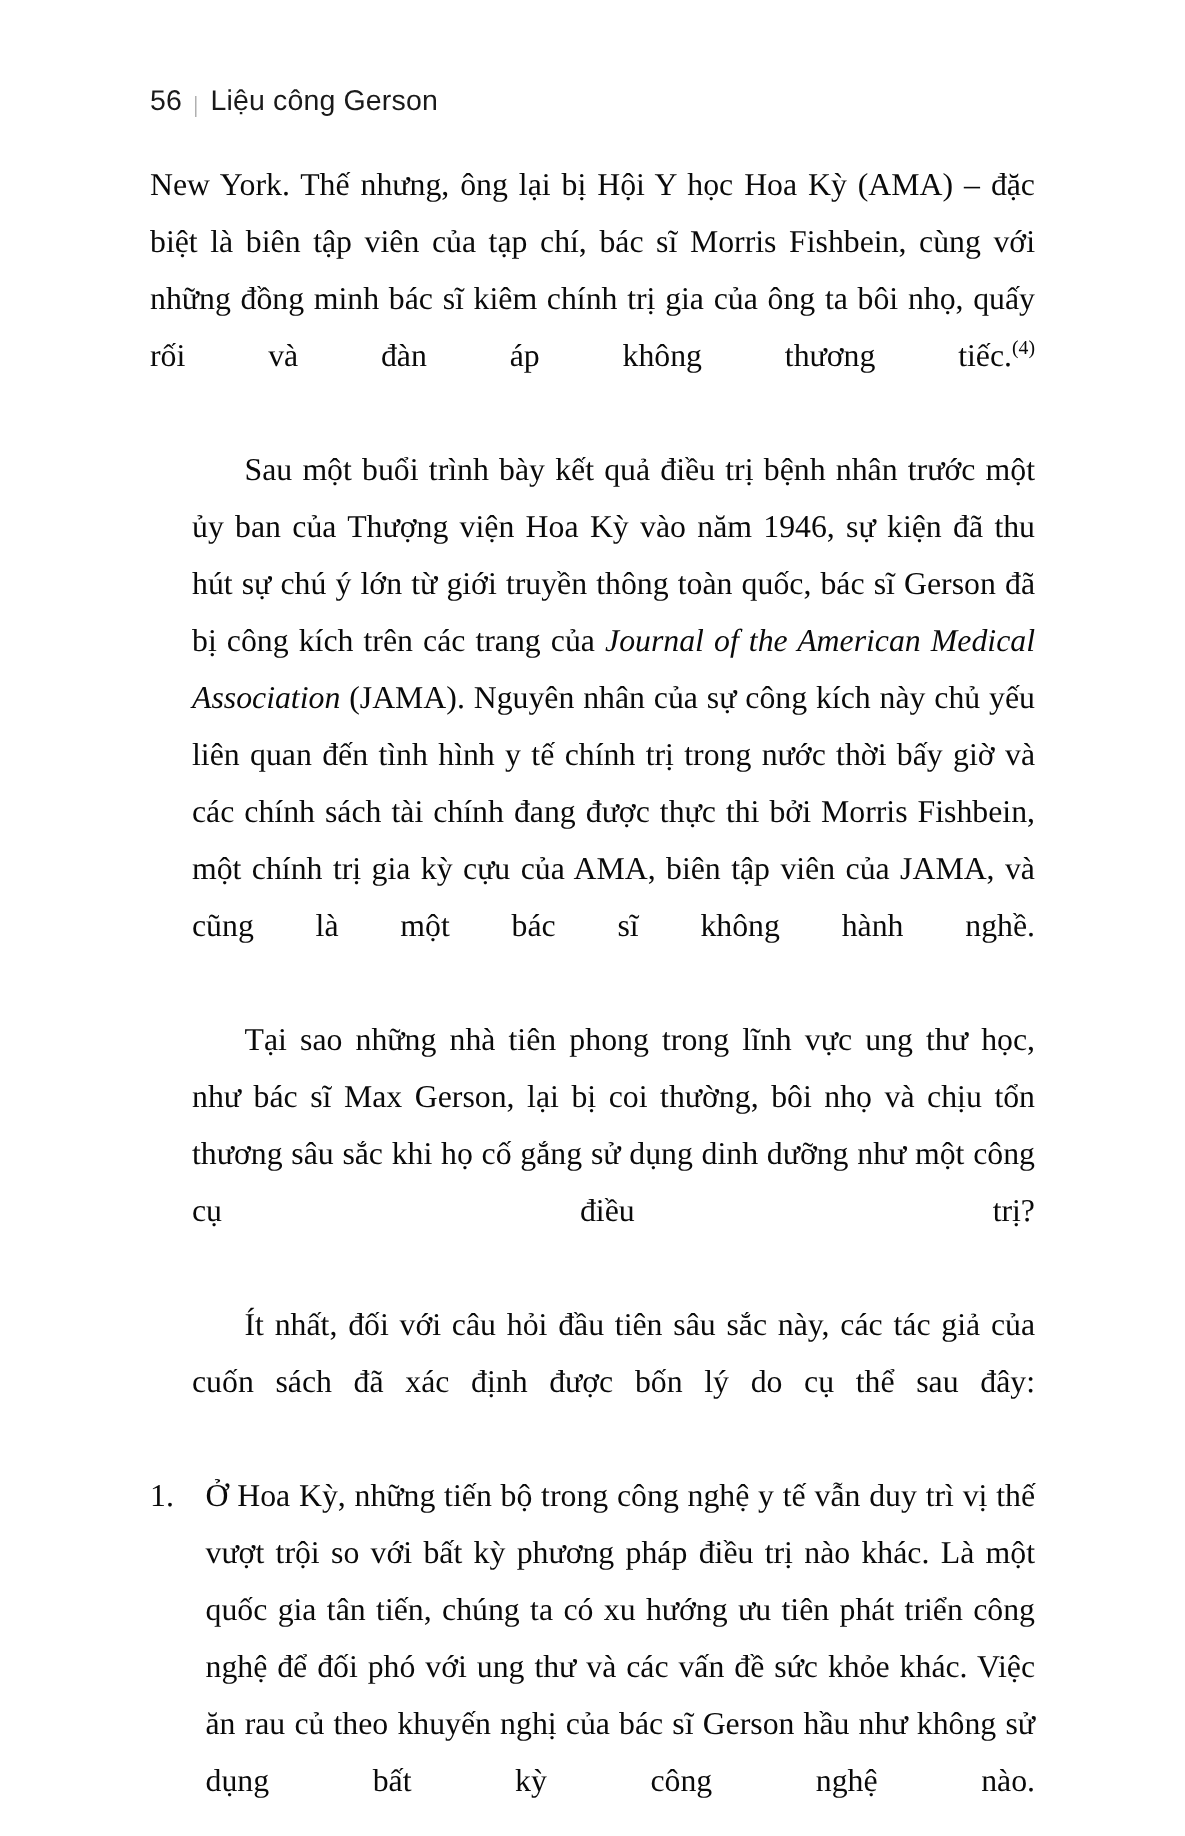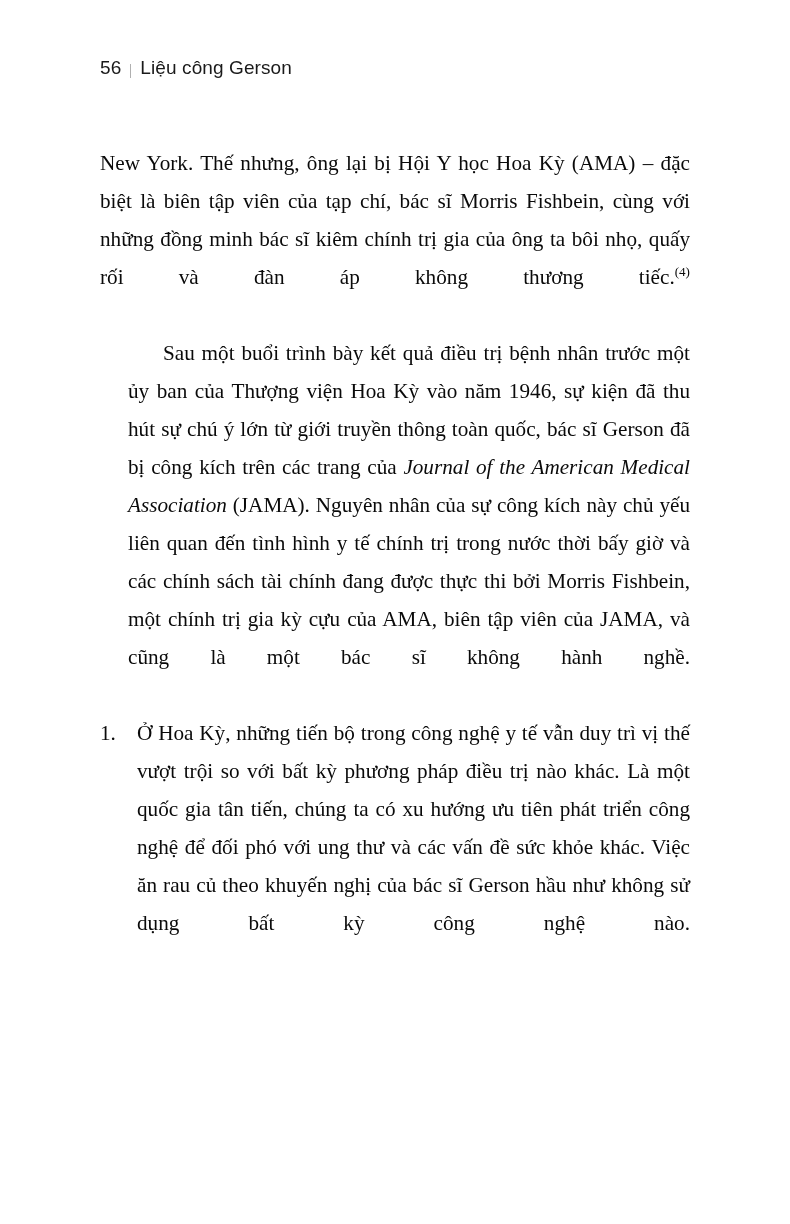--- a/index.html
+++ b/index.html
@@ -61,21 +61,20 @@
     -webkit-hyphens: none;
     hyphens: none;
     word-spacing: 0.1px;
   }
   p.para.indent {
     text-indent: 35px;
     margin-left: 28px;
   }
   p.para.flush {
     text-indent: 0;
-    margin-top: 40px;
   }
   .ital {
     font-style: italic;
   }
   .sup {
     font-size: 0.62em;
     vertical-align: super;
     line-height: 0;
   }
   ol.numlist {
@@ -125,21 +124,27 @@
 
     <p class="para flush">
       <span>New York. Thế nhưng, ông lại bị Hội Y học Hoa Kỳ (AMA) – đặc biệt là biên tập viên của tạp chí, bác sĩ Morris Fishbein, cùng với những đồng minh bác sĩ kiêm chính trị gia của ông ta bôi nhọ, quấy rối và đàn áp không thương tiếc.</span><span class="sup">(4)</span>
     </p>
 
     <p class="para indent">
       <span>Sau một buổi trình bày kết quả điều trị bệnh nhân trước một ủy ban của Thượng viện Hoa Kỳ vào năm 1946, sự kiện đã thu hút sự chú ý lớn từ giới truyền thông toàn quốc, bác sĩ Gerson đã bị công kích trên các trang của </span><span class="ital">Journal of the American Medical Association</span><span> (JAMA). Nguyên nhân của sự công kích này chủ yếu liên quan đến tình hình y tế chính trị trong nước thời bấy giờ và các chính sách tài chính đang được thực thi bởi Morris Fishbein, một chính trị gia kỳ cựu của AMA, biên tập viên của JAMA, và cũng là một bác sĩ không hành nghề.</span>
     </p>
 
 
+    <p class="para indent">
+      <span>Tại sao những nhà tiên phong trong lĩnh vực ung thư học, như bác sĩ Max Gerson, lại bị coi thường, bôi nhọ và chịu tổn thương sâu sắc khi họ cố gắng sử dụng dinh dưỡng như một công cụ điều trị?</span>
+    </p>
 
+    <p class="para indent">
+      <span>Ít nhất, đối với câu hỏi đầu tiên sâu sắc này, các tác giả của cuốn sách đã xác định được bốn lý do cụ thể sau đây:</span>
+    </p>
 
     <ol class="numlist">
       <li>
         <span class="marker">1.</span>
         <span class="li-text">Ở Hoa Kỳ, những tiến bộ trong công nghệ y tế vẫn duy trì vị thế vượt trội so với bất kỳ phương pháp điều trị nào khác. Là một quốc gia tân tiến, chúng ta có xu hướng ưu tiên phát triển công nghệ để đối phó với ung thư và các vấn đề sức khỏe khác. Việc ăn rau củ theo khuyến nghị của bác sĩ Gerson hầu như không sử dụng bất kỳ công nghệ nào.</span>
       </li>
 
     </ol>
 
   </div>

